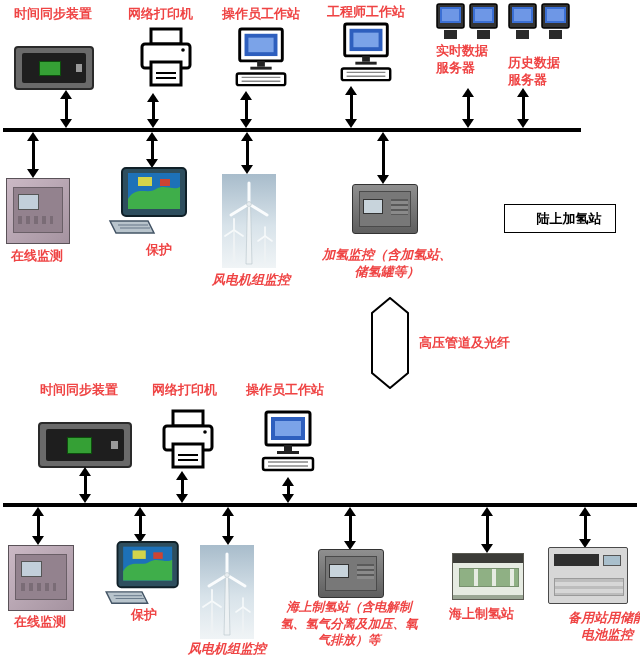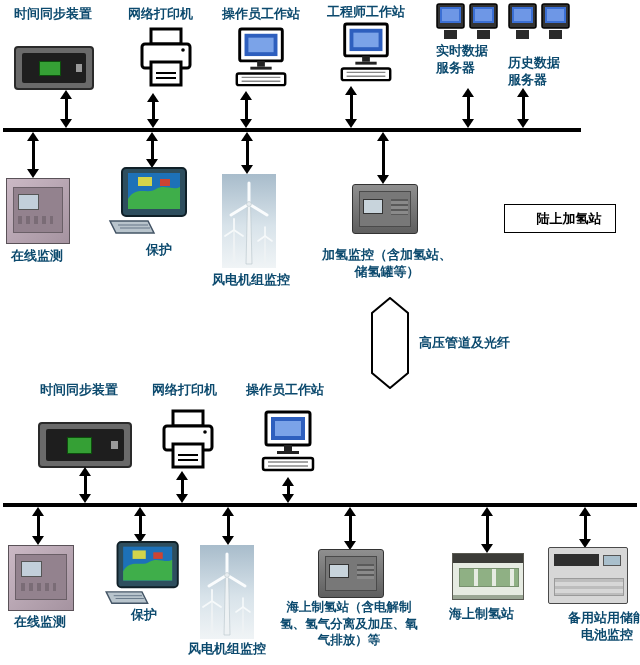--- a/index.html
+++ b/index.html
@@ -1,21 +1,21 @@
 <!DOCTYPE html>
 <html><head>
 <meta charset="utf-8">
 <style>
   html,body { margin:0; padding:0; background:#fff; }
   body { font-family:"Liberation Sans","DejaVu Sans",sans-serif; }
   .canvas { position:relative; width:640px; height:665px; background:#fff; overflow:hidden; }
 
-  .lbl { position:absolute; font-size:13px; font-weight:bold; color:#0c4a6e; line-height:1.32; white-space:nowrap; }
+  .lbl { position:absolute; font-size:13px; font-weight:bold; color:#ef4444; line-height:1.32; white-space:nowrap; }
   .lbl.wrap { white-space:normal; }
-  .lbl.center { text-align:center; }
+  .lbl.center { text-align:center;font-style:italic; }
 
   .bus { position:absolute; height:3.5px; background:#000; }
 
   
   .varrow { position:absolute; width:14px; }
   .varrow::before { content:""; position:absolute; left:5.5px; top:7px; bottom:7px; width:3px; background:#000; }
   .ah { position:absolute; left:1px; width:0; height:0; border-left:6px solid transparent; border-right:6px solid transparent; }
   .at { top:0; border-bottom:9px solid #000; }
   .ab { bottom:0; border-top:9px solid #000; }
 

